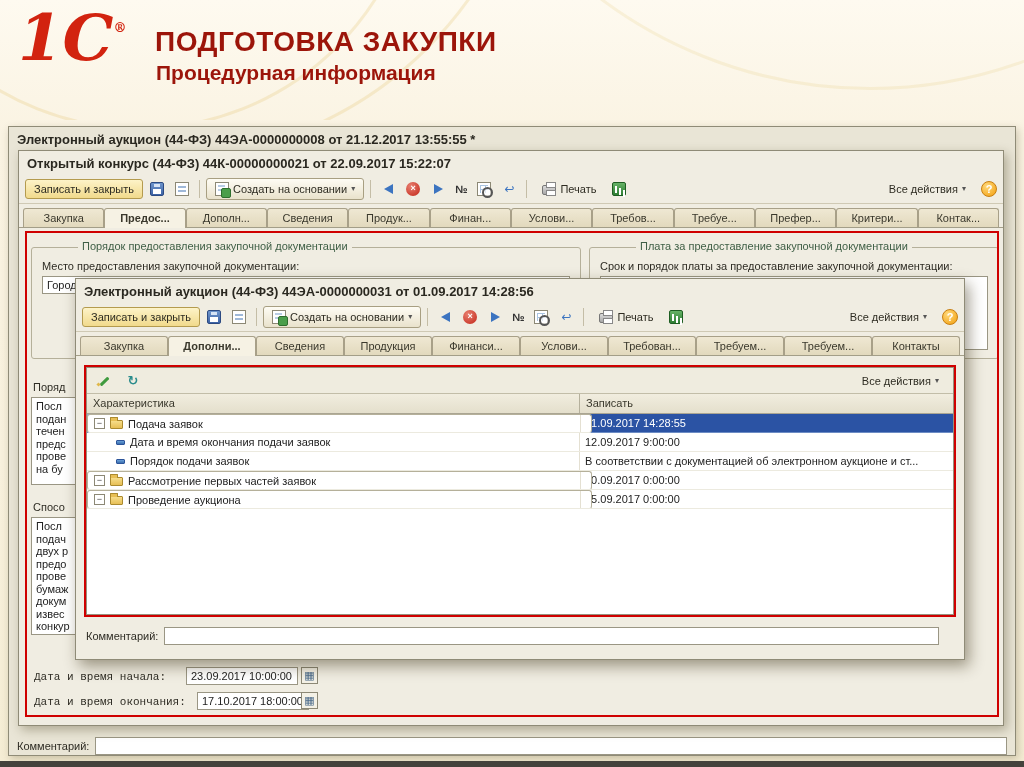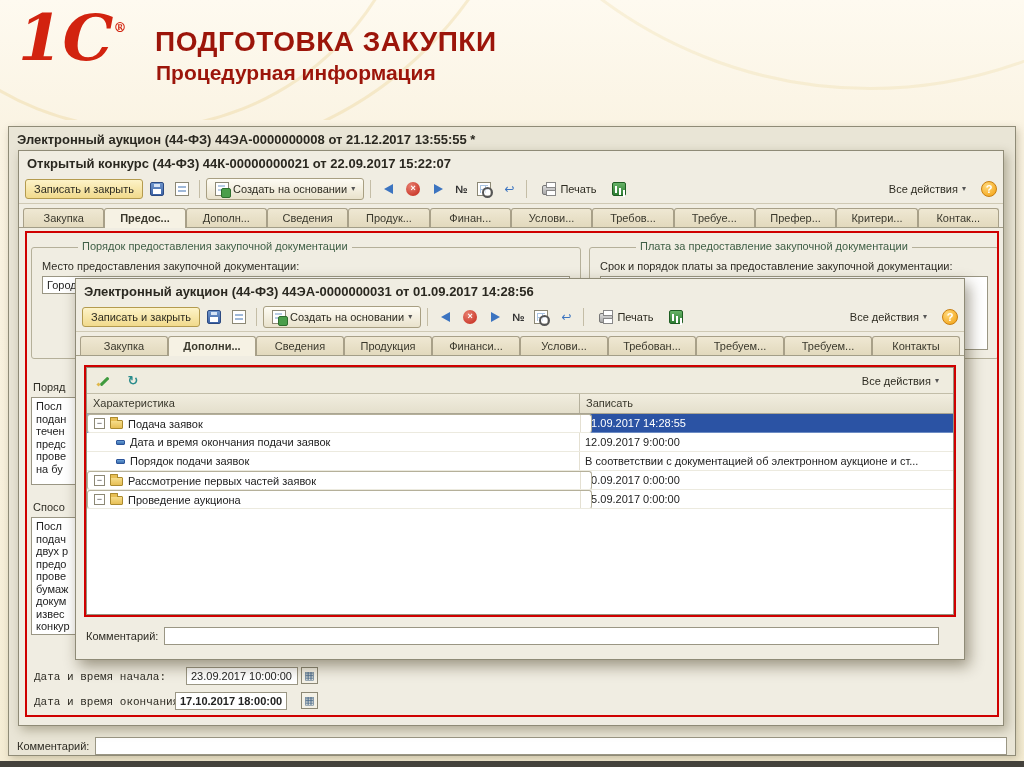--- a/index.html
+++ b/index.html
@@ -249,21 +249,21 @@
       </div>
 
     <span class="frag-label" style="left:925px; top:390px;">и:</span>
     <span class="mini-btn" style="left:930px; top:404px;">×</span>
 
     <span class="date-row-label" style="left:15px; top:520px;">Дата и время начала:</span>
     <input class="input" style="position: absolute; left: 167px; top: 516px; width: 112px;" value="23.09.2017 10:00:00">
     <span class="cal-btn" style="position:absolute; left:282px; top:516px;">▦</span>
 
     <span class="date-row-label" style="left:15px; top:545px;">Дата и время окончания:</span>
-    <input class="input" style="position: absolute; left: 156px; top: 541px; width: 112px; font-weight: bold;" value="17.10.2017 18:00:00">
+    <input class="input" style="position: absolute; left: 178px; top: 541px; width: 112px;" value="17.10.2017 18:00:00">
     <span class="cal-btn" style="position:absolute; left:282px; top:541px;">▦</span>
   </div>
 
   <div class="win win-front">
     <div class="win-title">Электронный аукцион (44-ФЗ) 44ЭА-0000000031 от 01.09.2017 14:28:56</div>
 
     <div class="toolbar">
       <button class="btn btn-primary">
           <span>Записать и закрыть</span>
         </button>

